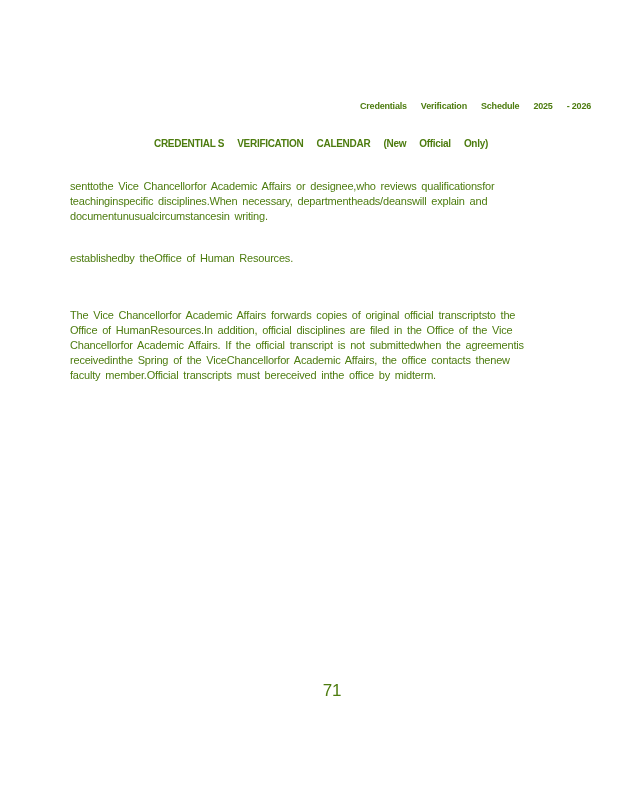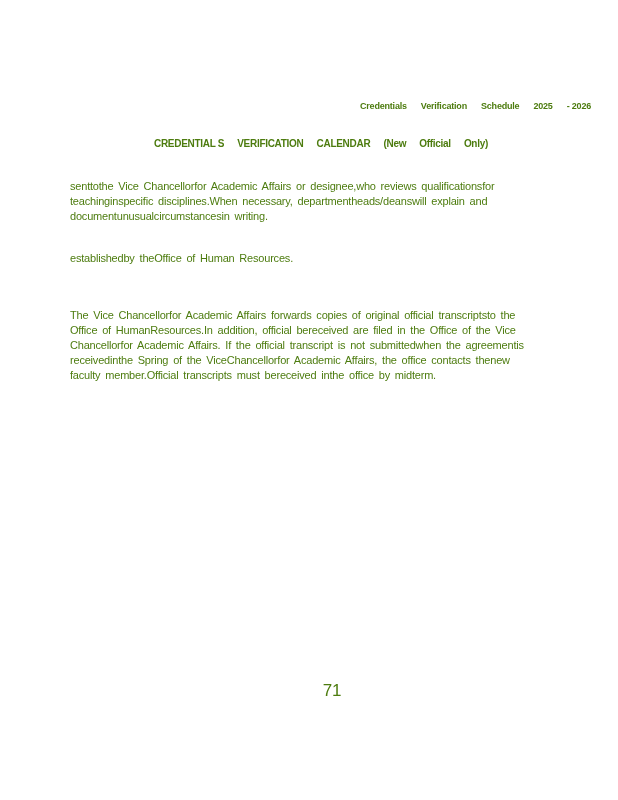--- a/index.html
+++ b/index.html
@@ -91,21 +91,21 @@
     <div class="line">teachinginspecific disciplines.When necessary, departmentheads/deanswill explain and</div>
     <div class="line">documentunusualcircumstancesin writing.</div>
   </div>
 
   <div class="para p2">
     <div class="line">establishedby theOffice of Human Resources.</div>
   </div>
 
   <div class="para p3">
     <div class="line">The Vice Chancellorfor Academic Affairs forwards copies of original official transcriptsto the</div>
-    <div class="line">Office of HumanResources.In addition, official bereceived are filed in the Office of the Vice</div>
+    <div class="line">Office of HumanResources.In addition, official disciplines are filed in the Office of the Vice</div>
     <div class="line">Chancellorfor Academic Affairs. If the official transcript is not submittedwhen the agreementis</div>
     <div class="line">receivedinthe Spring of the ViceChancellorfor Academic Affairs, the office contacts thenew</div>
     <div class="line">faculty member.Official transcripts must bereceived inthe office by midterm.</div>
   </div>
 
   <div class="page-number">71</div>
 
 </div>
 
 </body></html>

